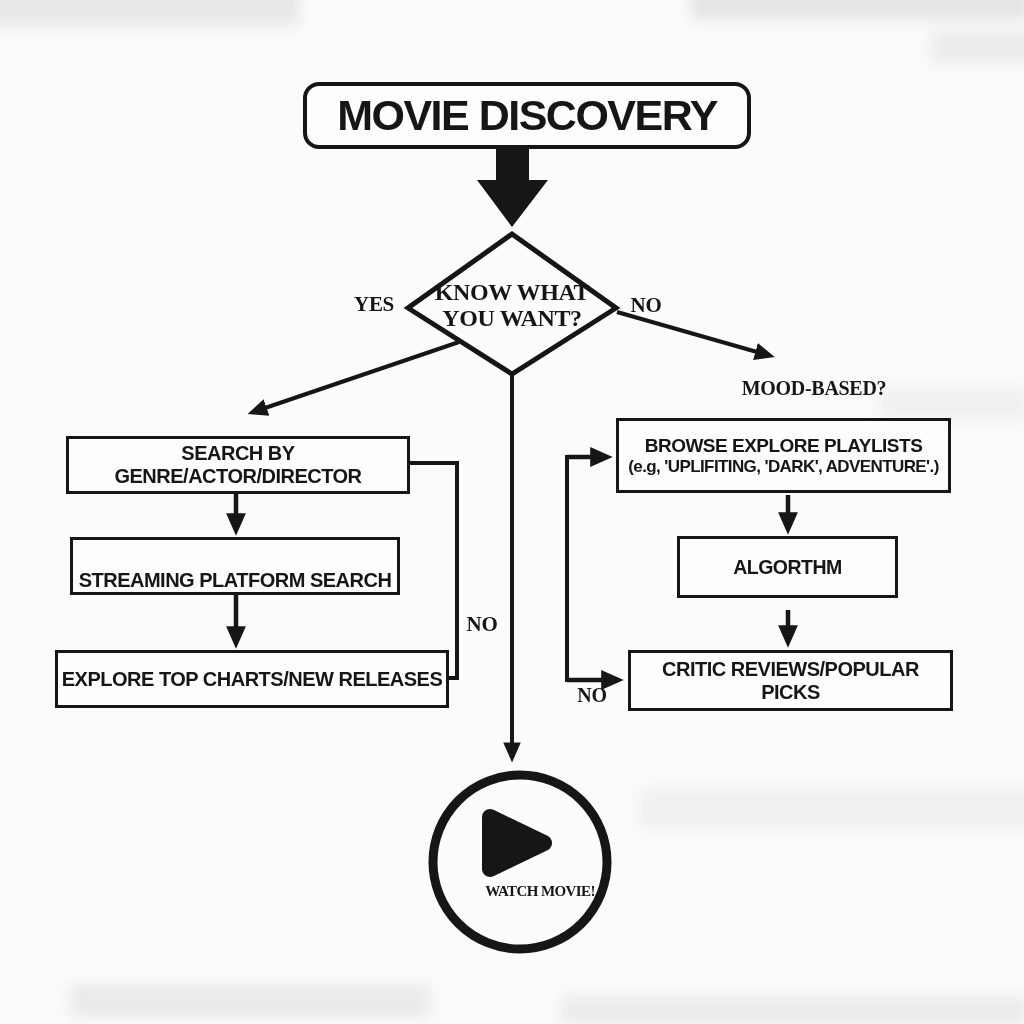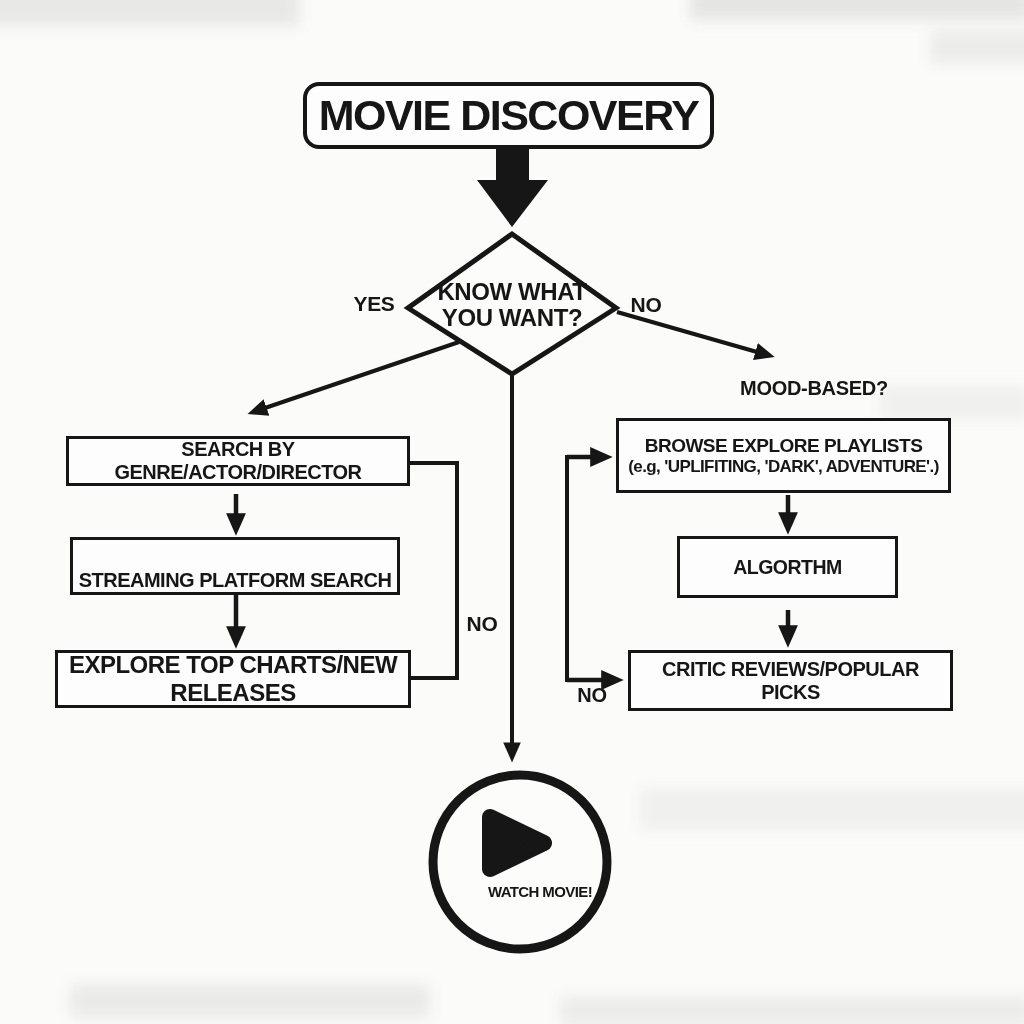--- a/index.html
+++ b/index.html
@@ -39,40 +39,41 @@
     display: flex;
     flex-direction: column;
     align-items: center;
     justify-content: center;
     text-align: center;
     font-weight: bold;
     letter-spacing: -0.5px;
     line-height: 1.15;
   }
   .title-box {
-    left: 303px; top: 82px; width: 411px; height: 67px;
+    left: 303px; top: 82px; width: 448px; height: 67px;
     border-width: 4px; border-radius: 16px;
     font-size: 43px; letter-spacing: -1.5px;
     white-space: nowrap;
   }
-  .box-search    { left: 66px;  top: 436px; width: 344px; height: 50px; font-size: 20px; }
+  .box-search    { left: 66px;  top: 436px; width: 344px; height: 58px; font-size: 20px; }
   .box-streaming { left: 70px;  top: 537px; width: 330px; height: 58px; font-size: 20px; justify-content: flex-end; }
-  .box-explore   { left: 55px;  top: 650px; width: 356px; height: 58px; font-size: 24px; }
+  .box-explore   { left: 55px;  top: 650px; width: 394px; height: 58px; font-size: 20px; }
   .box-browse    { left: 616px; top: 418px; width: 335px; height: 75px; font-size: 19px; }
   .box-browse .sub { font-size: 17px; letter-spacing: -0.6px; white-space: nowrap; }
   .box-algo      { left: 677px; top: 536px; width: 221px; height: 62px; font-size: 19.5px; }
   .box-critic    { left: 628px; top: 650px; width: 325px; height: 61px; font-size: 20px; }
 
   .flabel {
     position: absolute;
     font-weight: bold;
     text-align: center;
     transform: translate(-50%, -50%);
     white-space: nowrap;
     letter-spacing: -0.3px;
+    font-family: Liberation Serif, serif;
   }
   .lbl-yes       { left: 374px; top: 304px; font-size: 21px; }
   .lbl-no        { left: 646px; top: 305px; font-size: 21px; }
   .lbl-mood      { left: 778px; top: 388px; font-size: 20px; margin-left: 36px; }
   .lbl-no-left   { left: 482px; top: 624px; font-size: 21px; }
   .lbl-no-right  { left: 592px; top: 695px; font-size: 20px; }
   .lbl-decision  {
     left: 512px; top: 305px; font-size: 24px;
     line-height: 26px; letter-spacing: -0.4px; text-align: center;
   }

